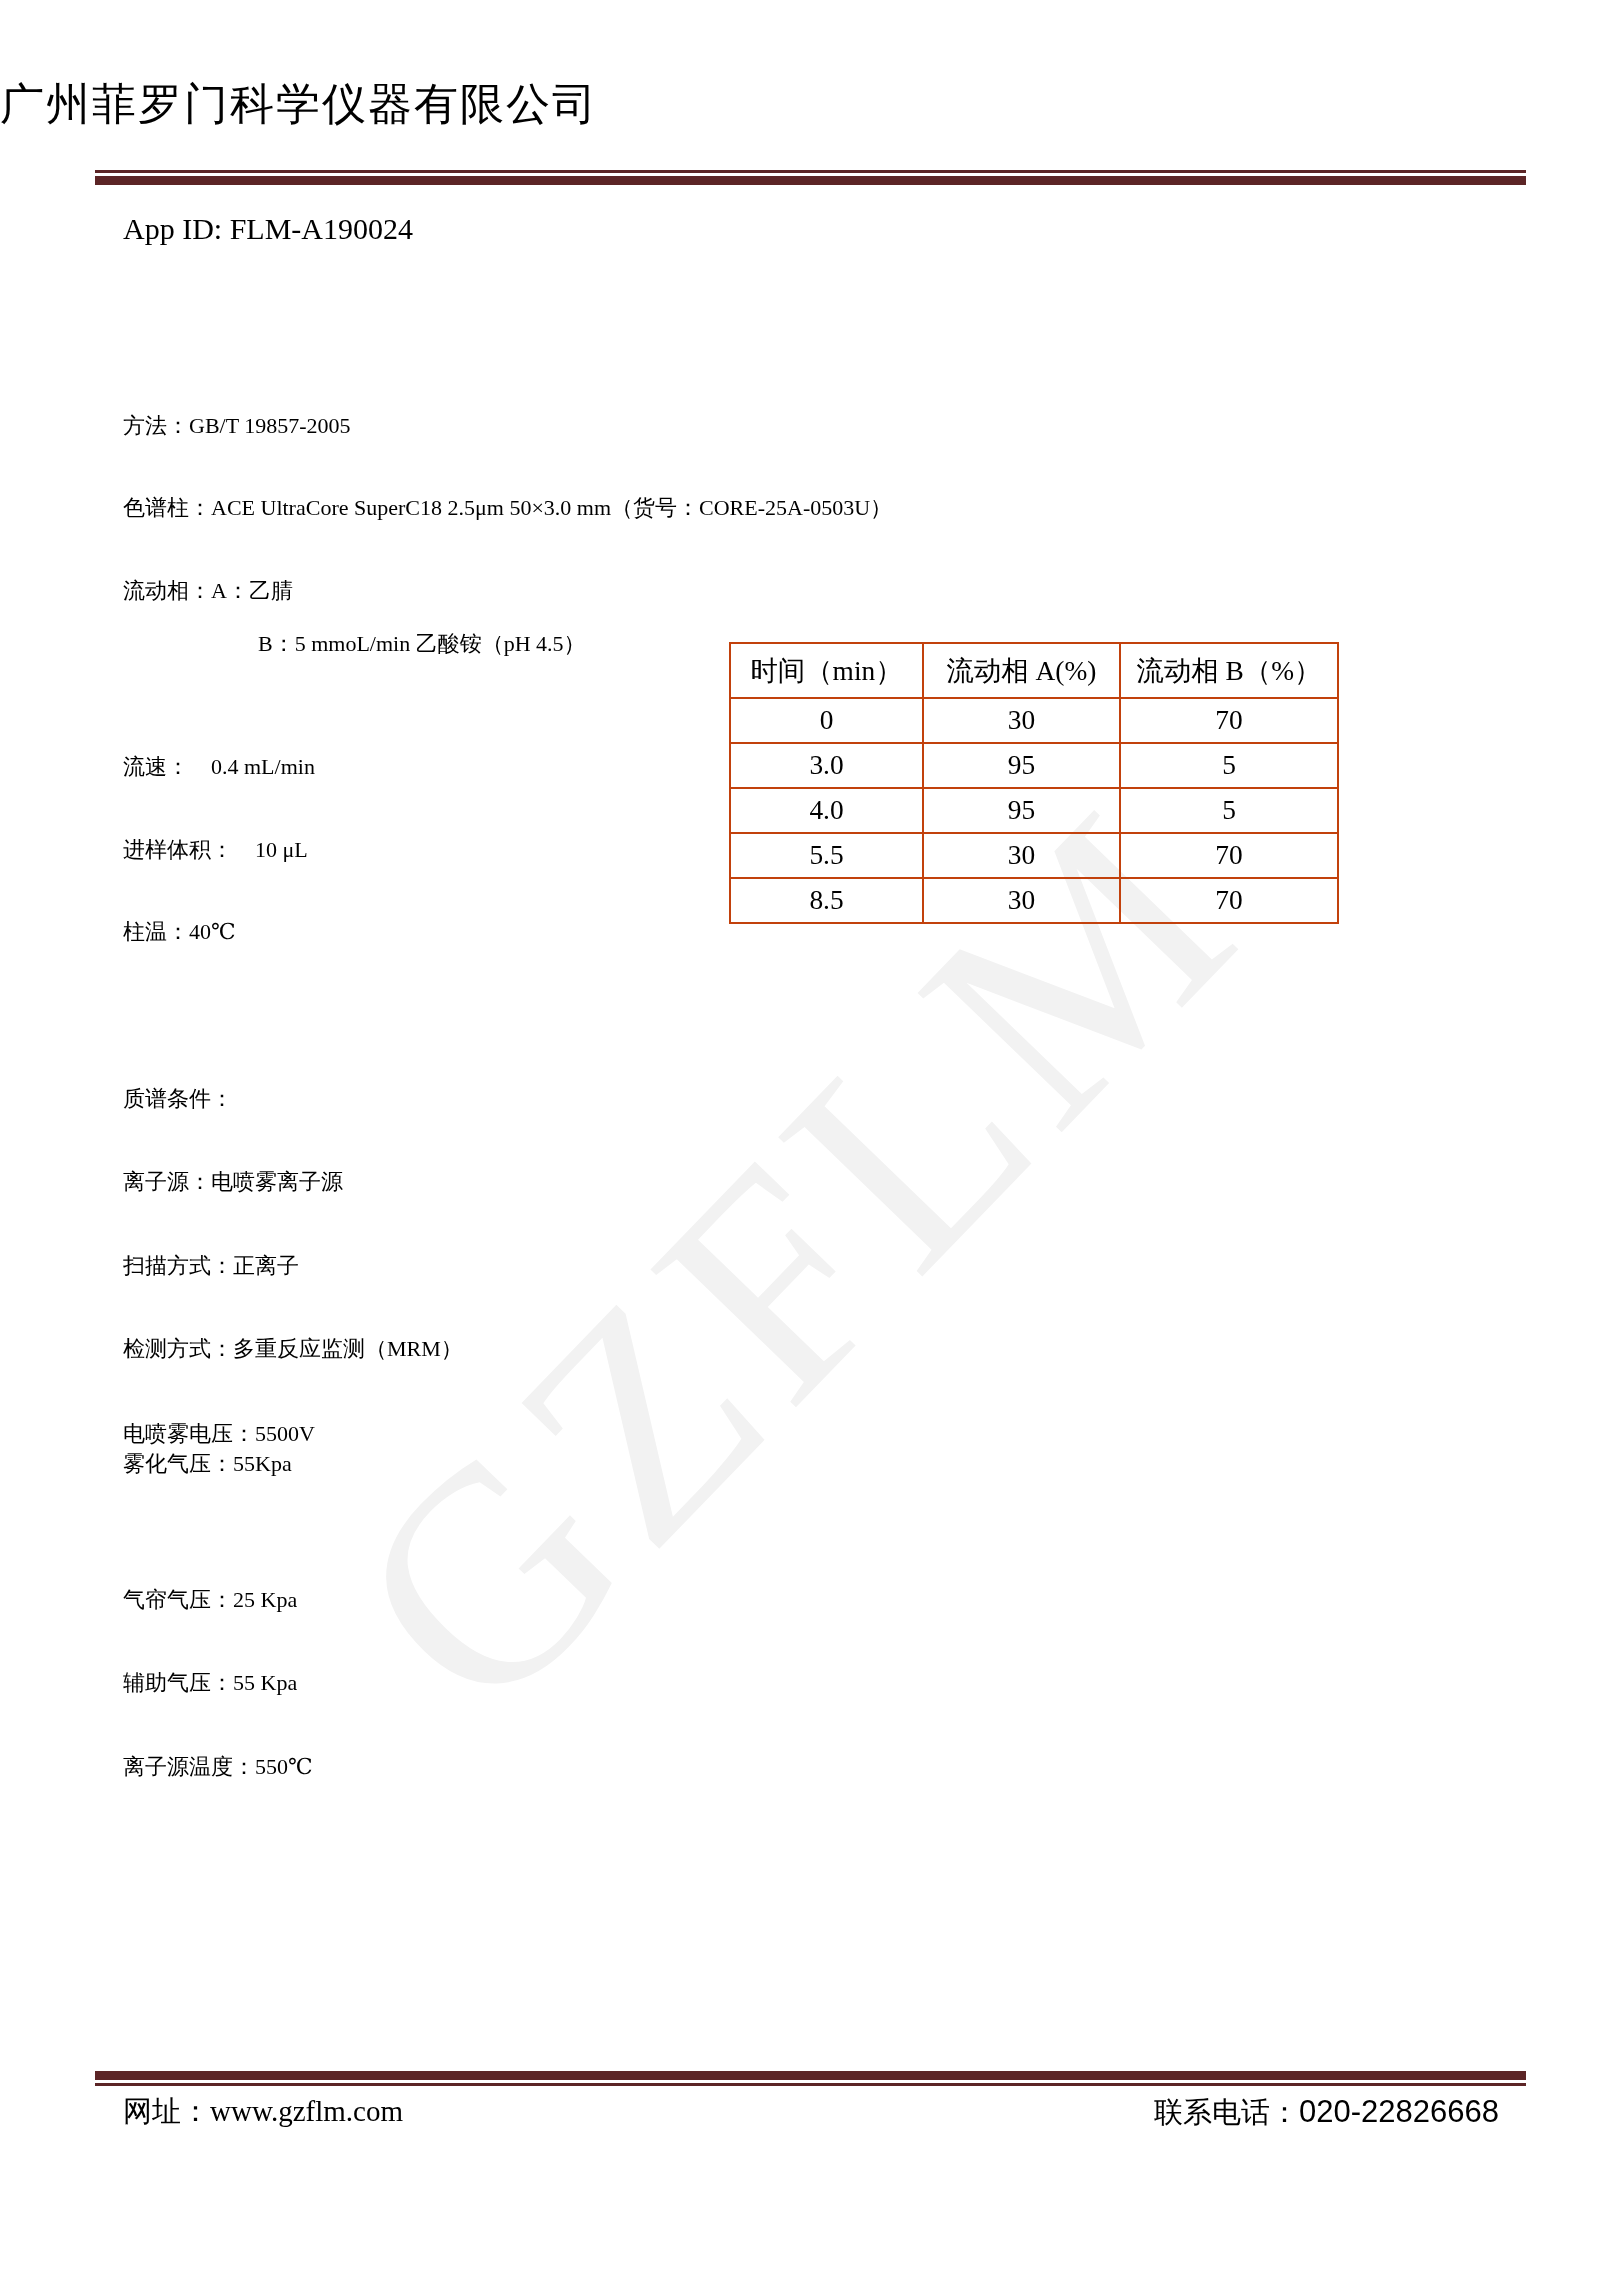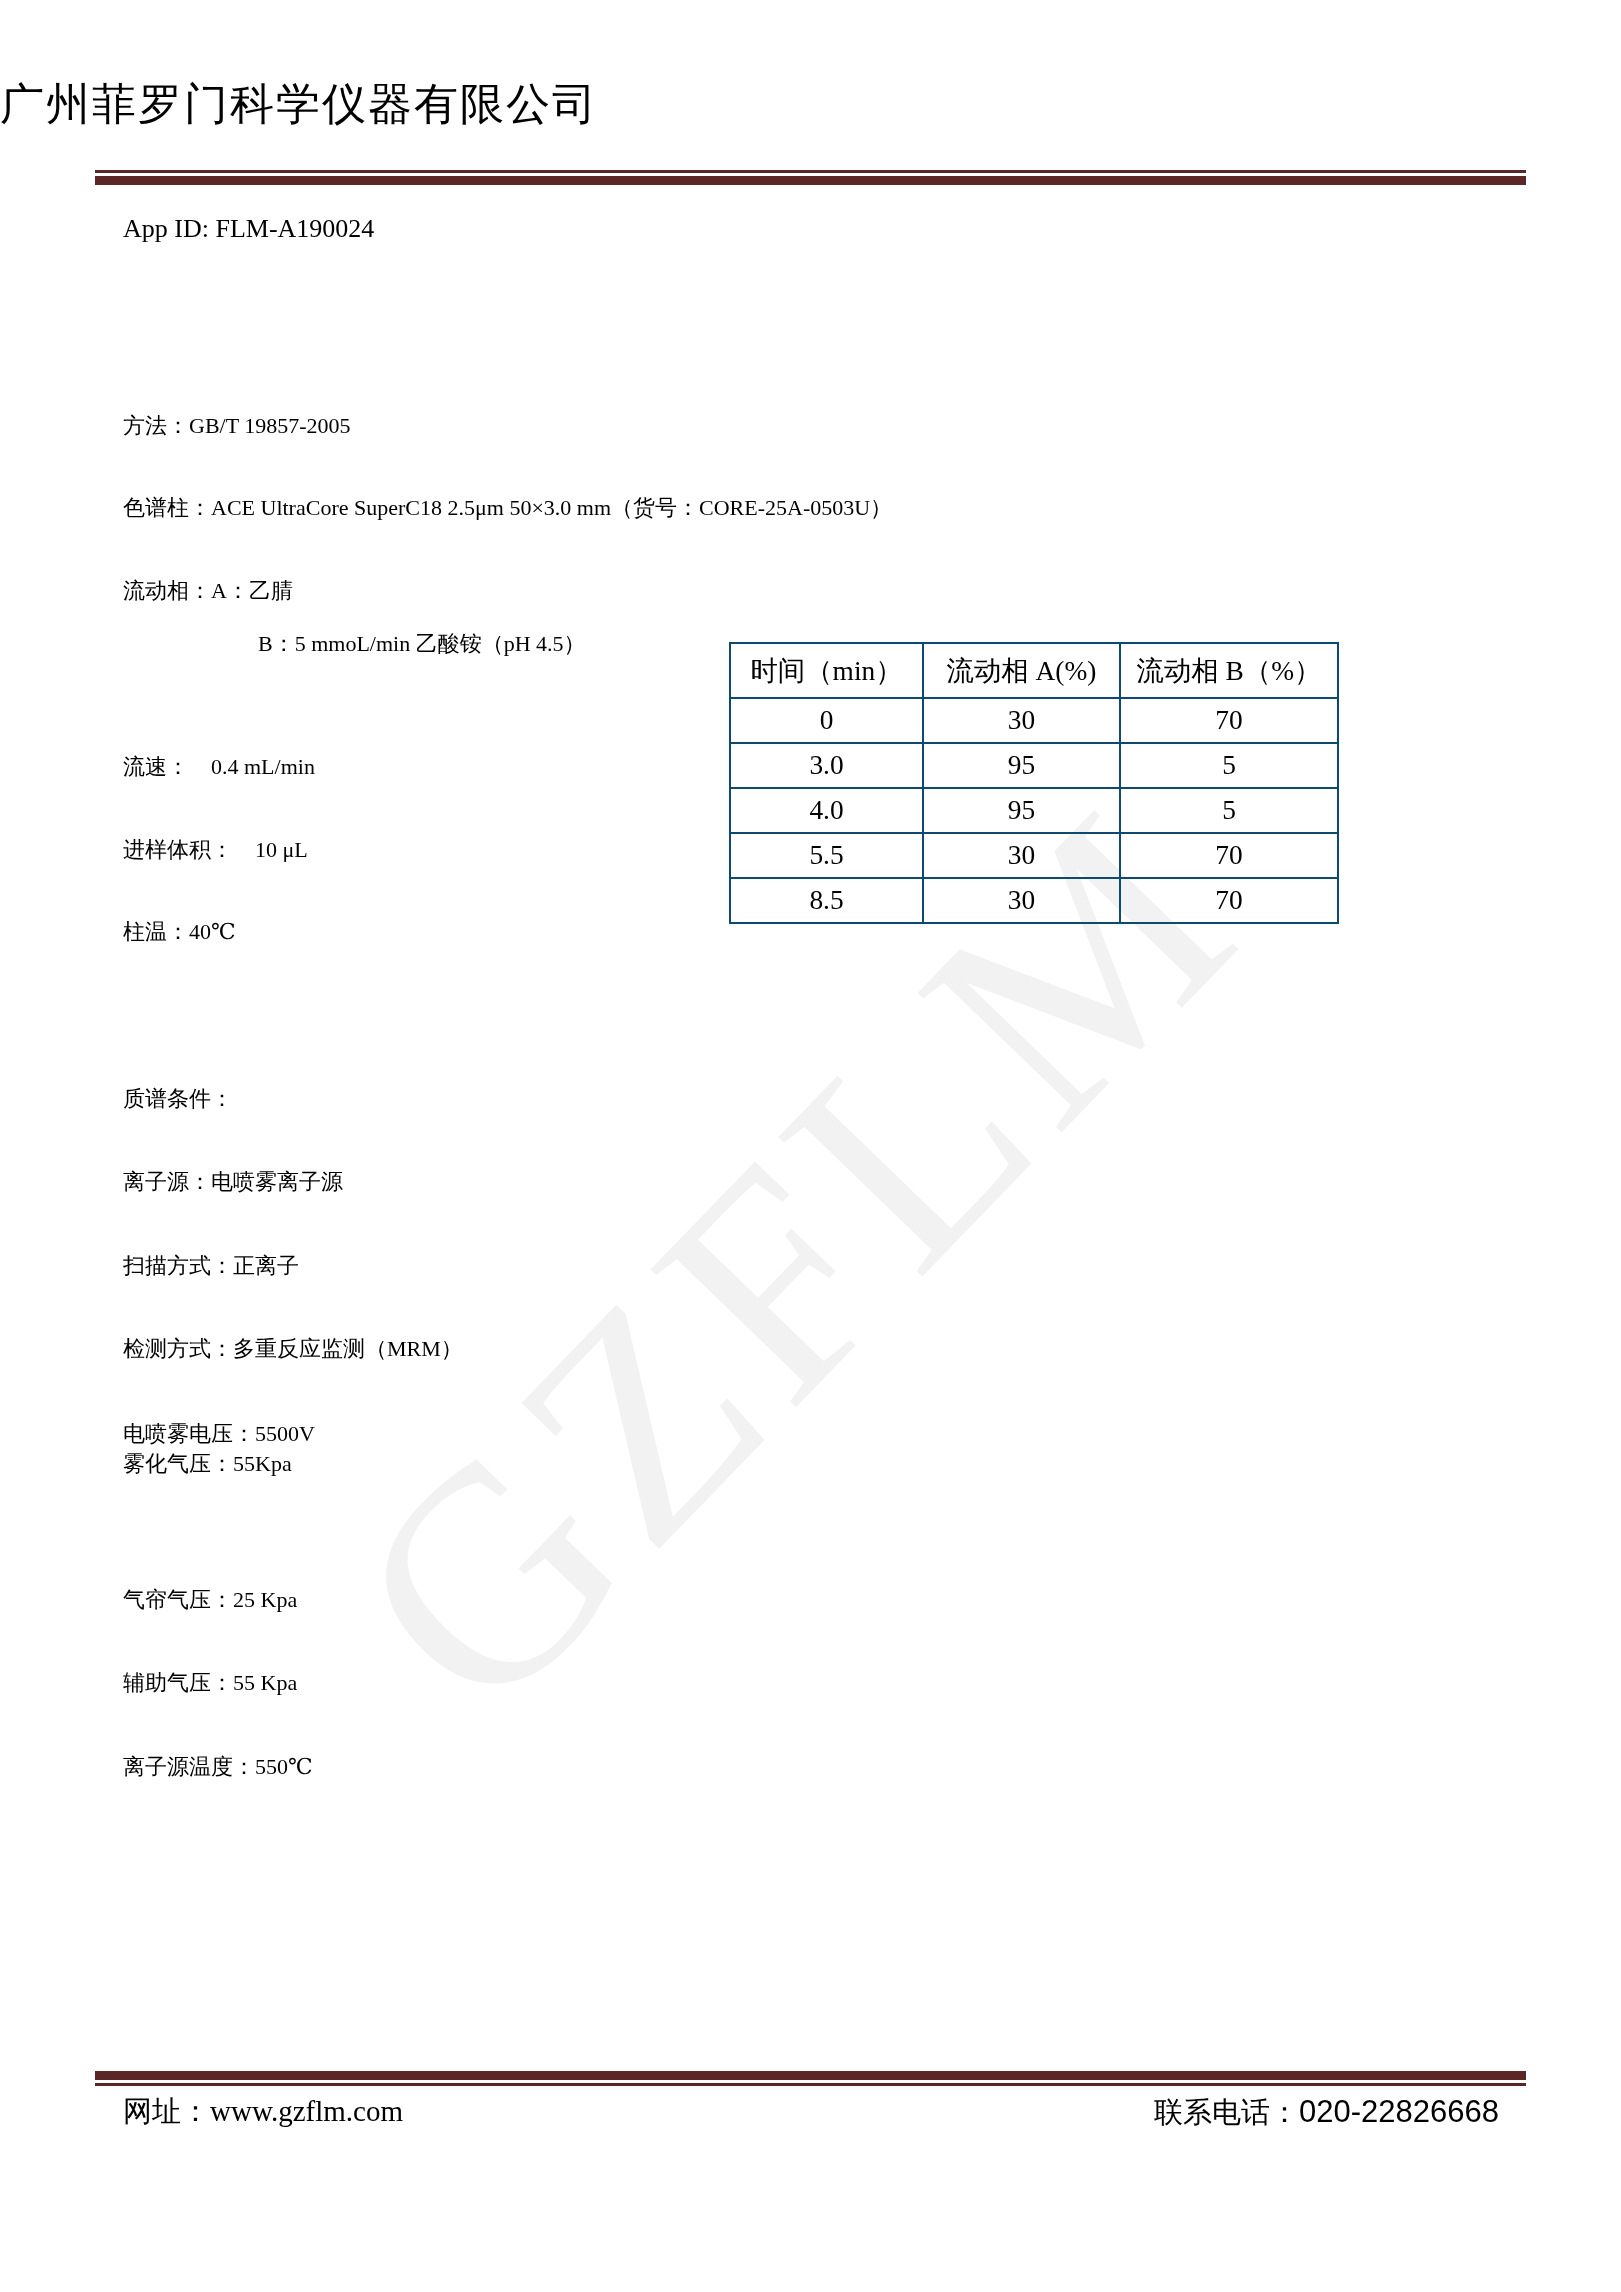--- a/index.html
+++ b/index.html
@@ -40,21 +40,21 @@
   }
   .rule { position: absolute; left: 95px; width: 1431px; background: var(--rule, #5c2526); }
   .rule-header-thin  { top: 170px; height: 2.9px; }
   .rule-header-thick { top: 176px; height: 8.8px; }
   .rule-footer-thick { top: 2071px; height: 8.8px; }
   .rule-footer-thin  { top: 2083px; height: 2.9px; }
 
   .app-id {
     position: absolute;
     left: 123px; top: 212px;
-    font-size: 26px;
+    font-size: 30px;
     line-height: 33px;
   }
   .doc-title {
     position: absolute;
     top: 297px; left: 0;
     width: 100%;
     text-align: center;
     font-size: 45px;
     font-weight: bold;
     line-height: 55px;
@@ -69,21 +69,21 @@
   .indent-b { left: 258px; }
 
   .gradient-table {
     position: absolute;
     left: 729px; top: 642px;
     border-collapse: collapse;
     font-size: 27.4px;
     table-layout: fixed;
   }
   .gradient-table th, .gradient-table td {
-    border: 2px solid #0c4a6e;
+    border: 2px solid #c2410c;
     text-align: center;
     vertical-align: middle;
     font-weight: normal;
     padding: 0;
   }
   .gradient-table th { height: 53px; }
   .gradient-table td { height: 43px; }
   .col-time { width: 193px; }
   .col-a    { width: 197px; }
   .col-b    { width: 218px; }

